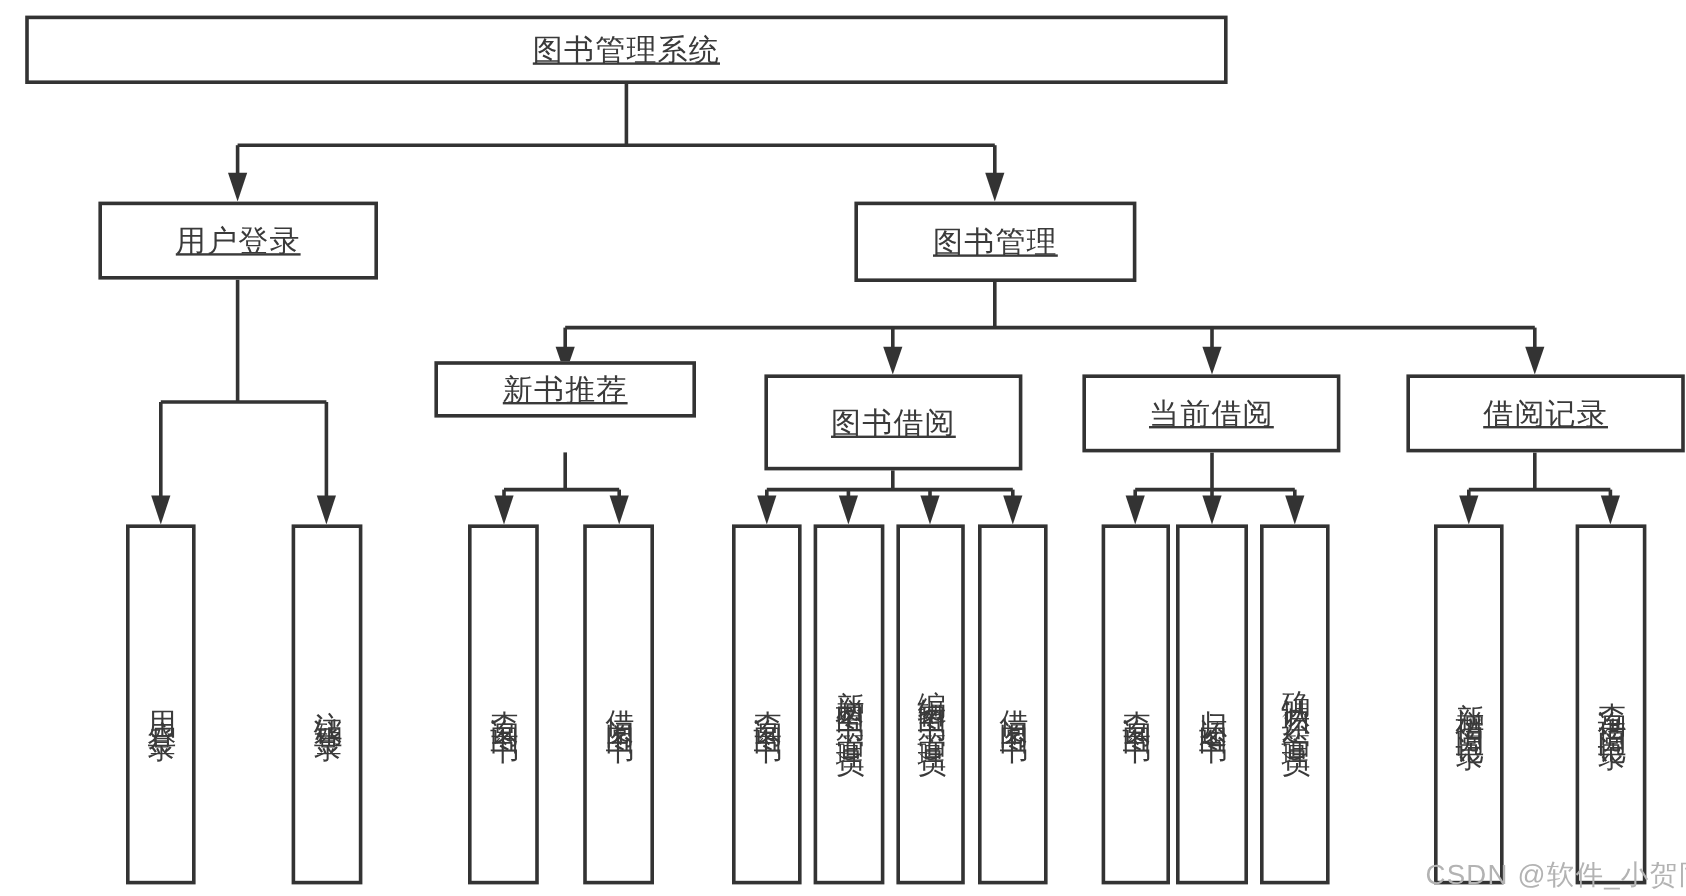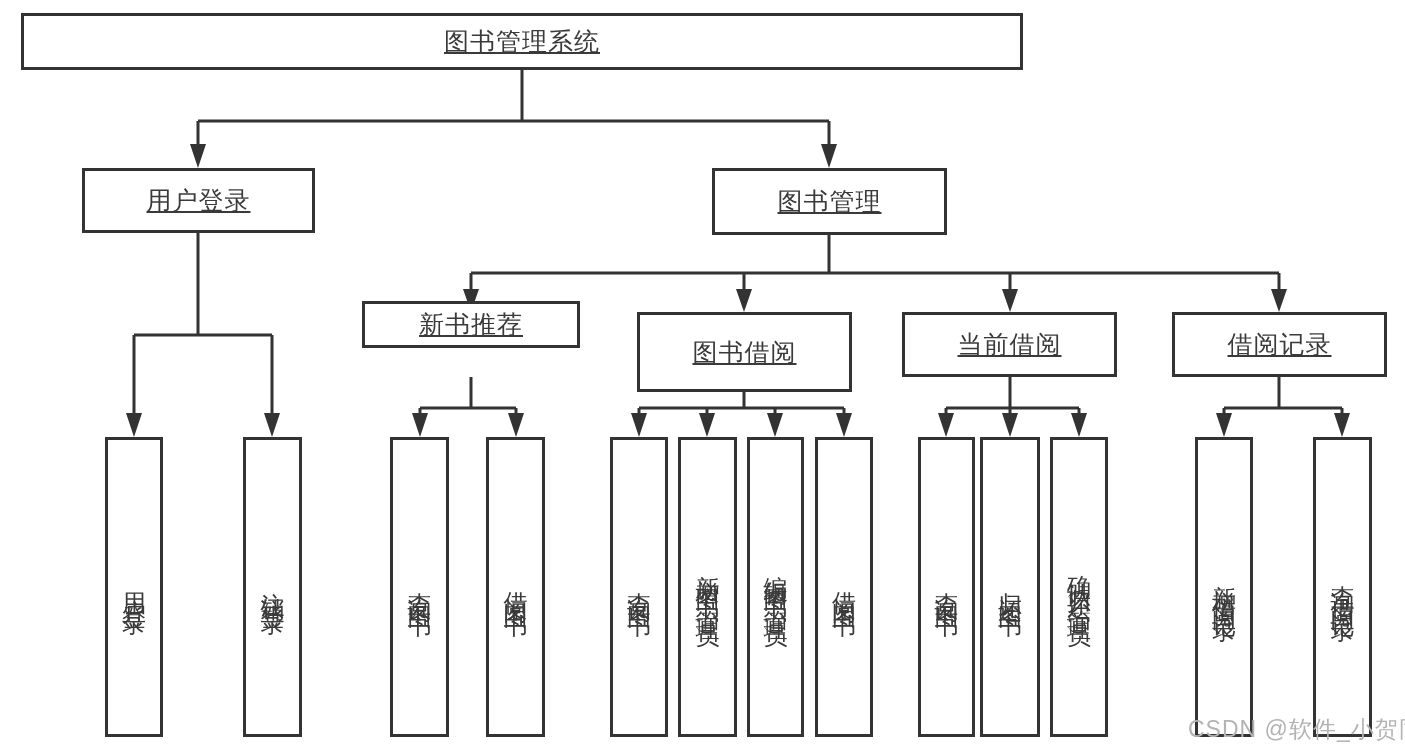--- a/index.html
+++ b/index.html
@@ -147,21 +147,21 @@
 
   <div class="box" style="left:362px;top:301px;width:218px;height:47px;">
     <span>新书推荐</span>
   </div>
   <div class="box" style="left:637px;top:312px;width:215px;height:80px;">
     <span>图书借阅</span>
   </div>
   <div class="box" style="left:902px;top:312px;width:215px;height:65px;">
     <span>当前借阅</span>
   </div>
-  <div class="box" style="left:1172px;top:312px;width:215px;height:65px;">
+  <div class="box" style="left:1172px;top:312px;width:232px;height:65px;">
     <span>借阅记录</span>
   </div>
 
   <div class="leaf" style="left:105px;width:58px;">
     <span class="vtxt">用户登录</span>
   </div>
   <div class="leaf" style="left:243px;width:59px;">
     <span class="vtxt">注销登录</span>
   </div>
 

